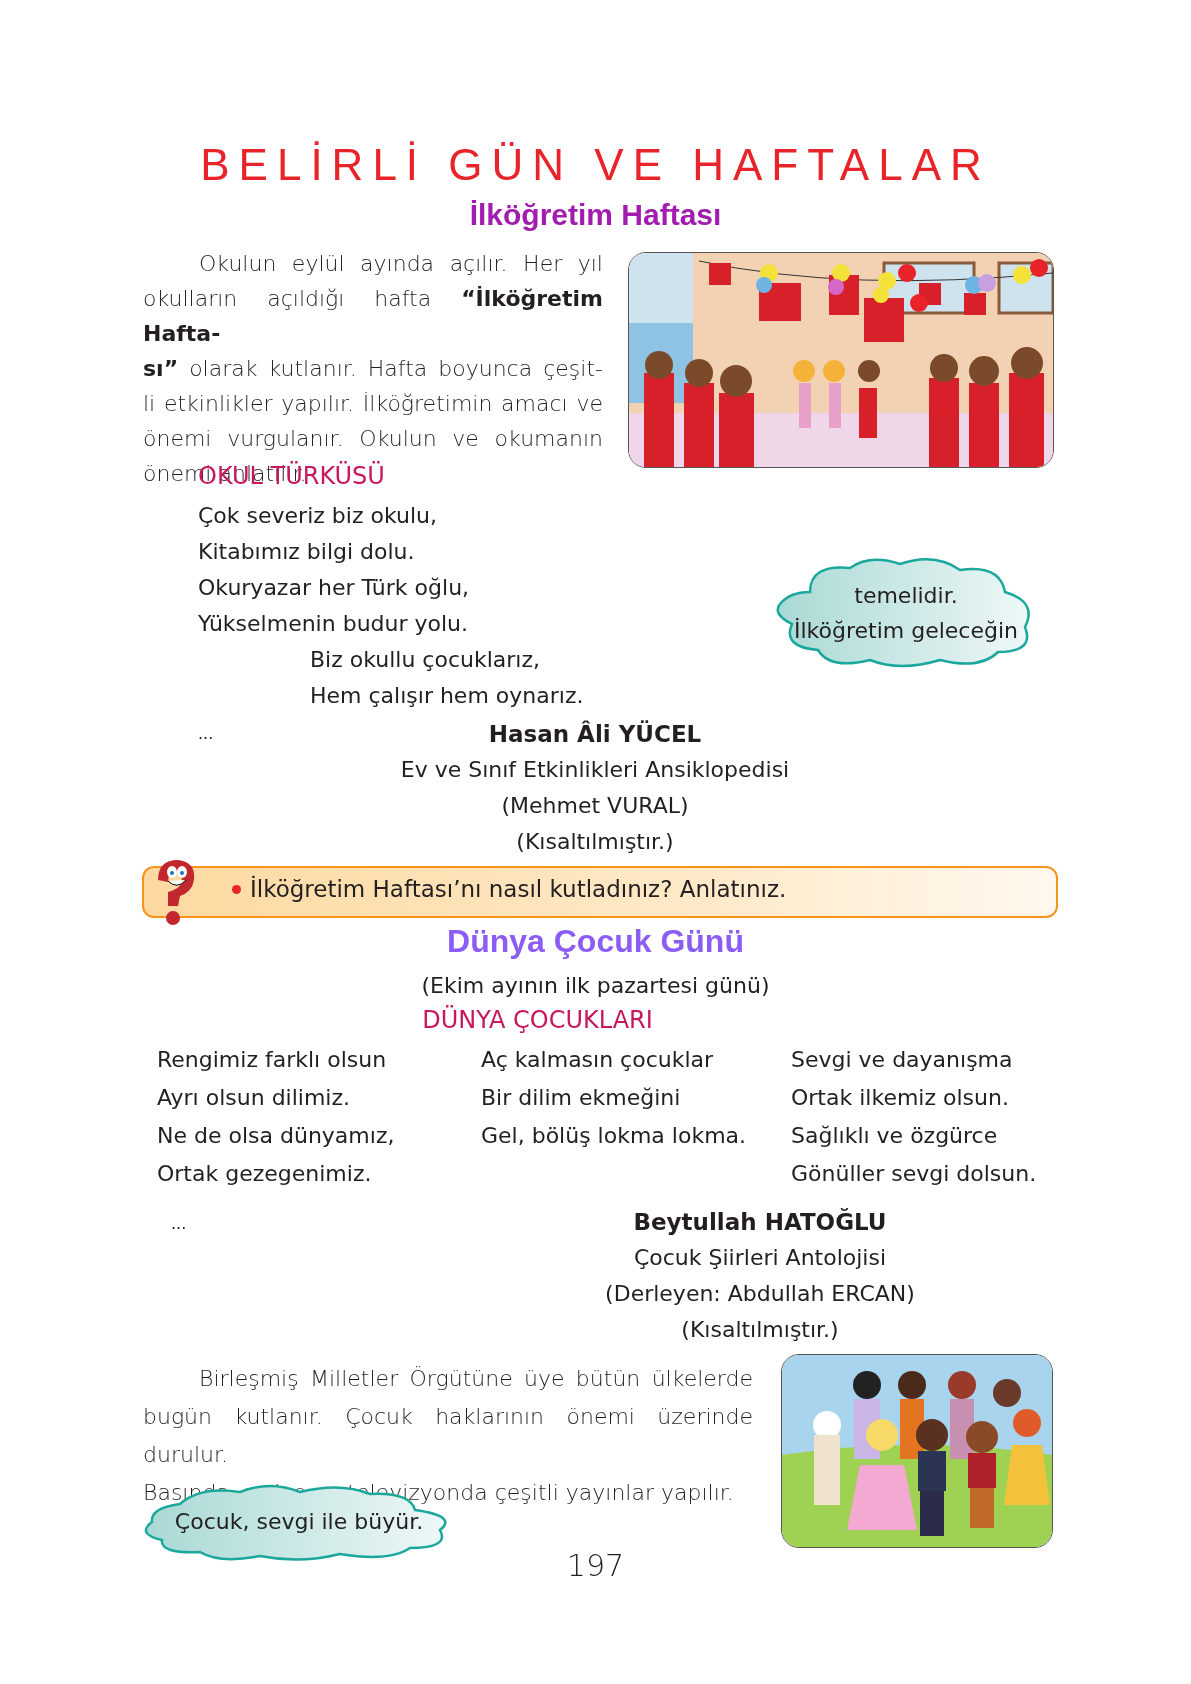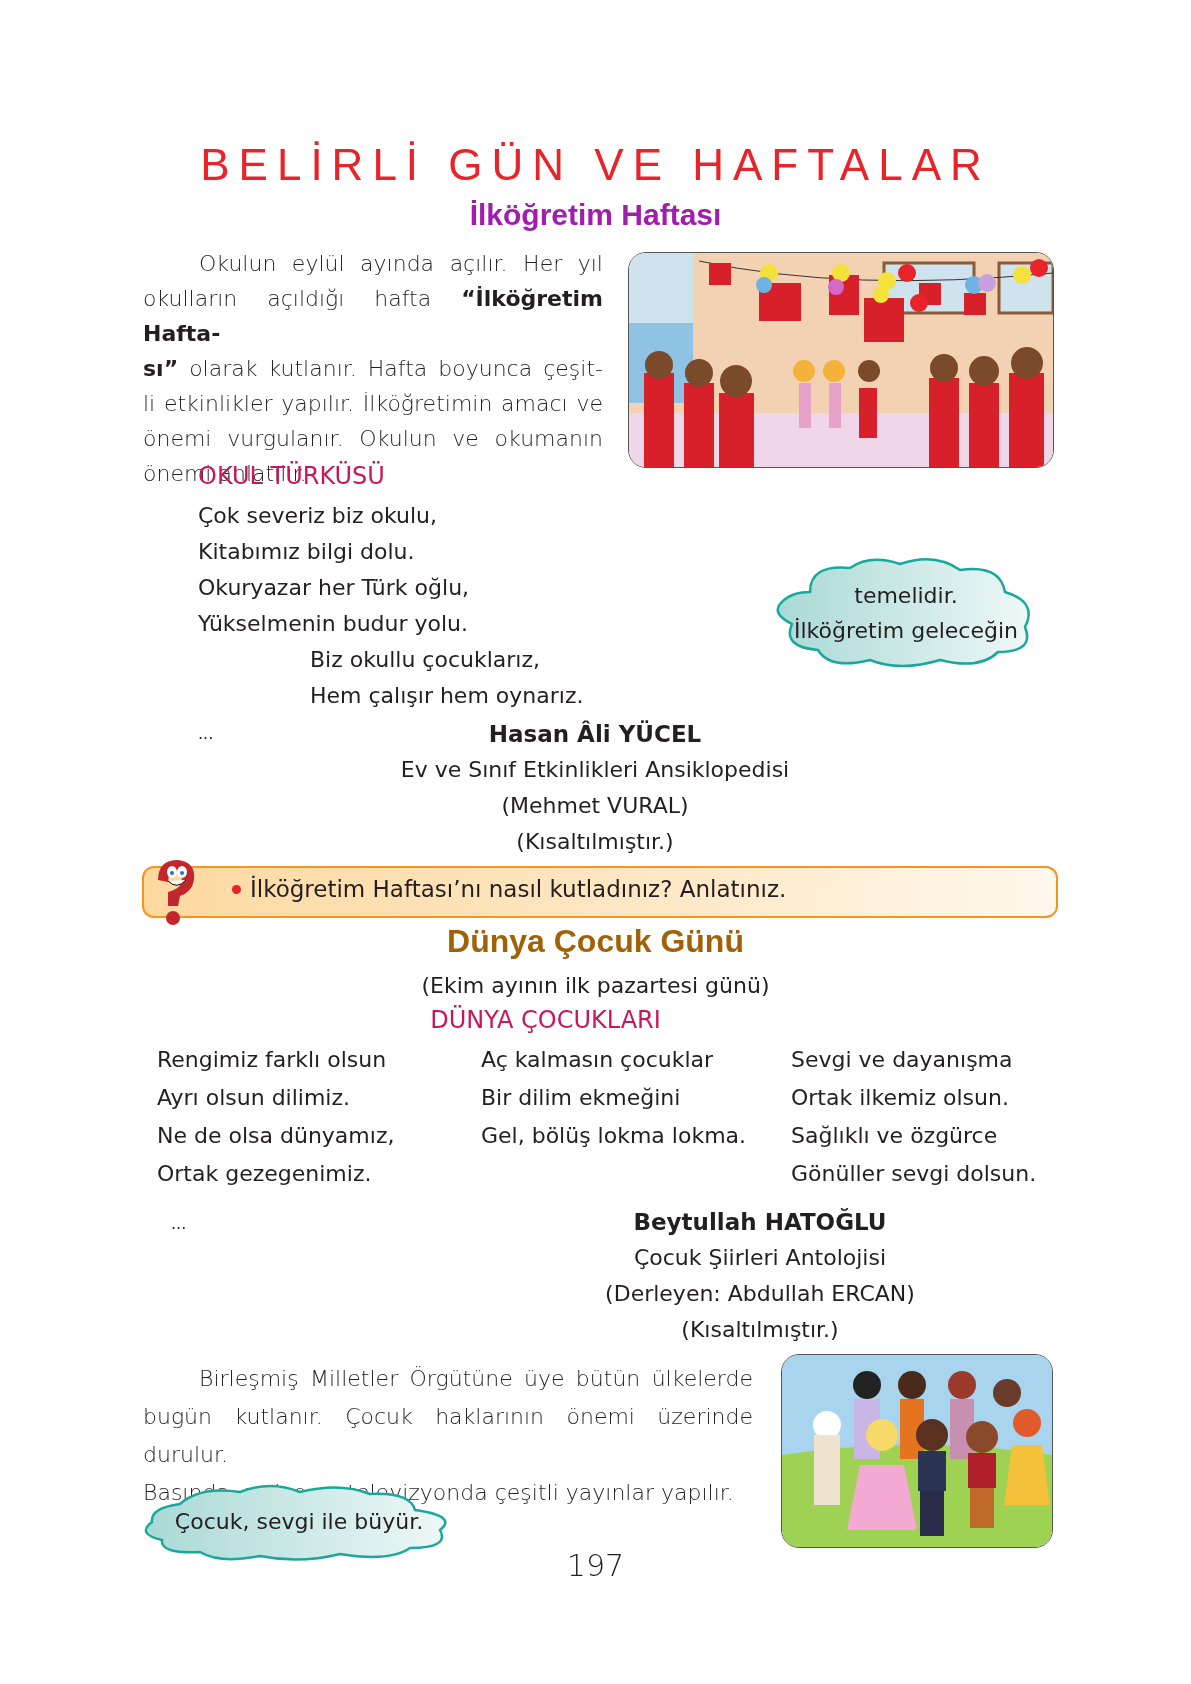--- a/index.html
+++ b/index.html
@@ -31,21 +31,21 @@
   .cloud-text { font-size:22px; line-height:35px; text-align:center; }
   .qbox {
     left:142px; top:866px; width:912px; height:48px;
     border:2.5px solid #f7941d; border-radius:12px;
     background:linear-gradient(to right, #fdd9a0 0%, #fee9c8 60%, #fff8ee 100%);
   }
   .qtext { left:250px; top:876px; font-size:23px; }
   .bullet { left:232px; top:885px; width:9px; height:9px; border-radius:50%; background:#e8232a; }
   .sec2 {
     left:0; width:1191px; top:923px; text-align:center;
-    font-family:"Liberation Sans", sans-serif; font-size:32px; font-weight:bold; color:#a16207;
+    font-family:"Liberation Sans", sans-serif; font-size:32px; font-weight:bold; color:#8b5cf6;
   }
   .col { font-size:22px; line-height:38px; }
   .pagenum { left:0; width:1191px; top:1548px; text-align:center; font-size:30px; font-weight:300; }
 </style>
 </head>
 <body>
 
 <div class="abs title">BELİRLİ GÜN VE HAFTALAR</div>
 <div class="abs subtitle">İlköğretim Haftası</div>
 
@@ -156,21 +156,21 @@
     <circle cx="22" cy="15" r="2" fill="#1b75bb"></circle>
       <circle cx="32" cy="15" r="2" fill="#1b75bb"></circle>
     <path d="M18 23 Q 27 32 36 22" fill="#fff" stroke="#000" stroke-width="1"></path>
   </svg>
 </div>
 <div class="abs bullet"></div>
 <div class="abs qtext">İlköğretim Haftası’nı nasıl kutladınız? Anlatınız.</div>
 
 <div class="abs sec2">Dünya Çocuk Günü</div>
 <div class="abs center line" style="left:0; width:1191px; top:968px;">(Ekim ayının ilk pazartesi günü)</div>
-<div class="abs center poem-title" style="left:8px; width:1075px; top:1006px;">DÜNYA ÇOCUKLARI</div>
+<div class="abs center poem-title" style="left:0; width:1075px; top:1006px;">DÜNYA ÇOCUKLARI</div>
 
 <div class="abs col" style="left:157px; top:1041px;">
   <div>Rengimiz farklı olsun</div>
   <div>Ayrı olsun dilimiz.</div>
   <div>Ne de olsa dünyamız,</div>
   <div>Ortak gezegenimiz.</div>
 </div>
 <div class="abs col" style="left:481px; top:1041px;">
   <div>Aç kalmasın çocuklar</div>
   <div>Bir dilim ekmeğini</div>

